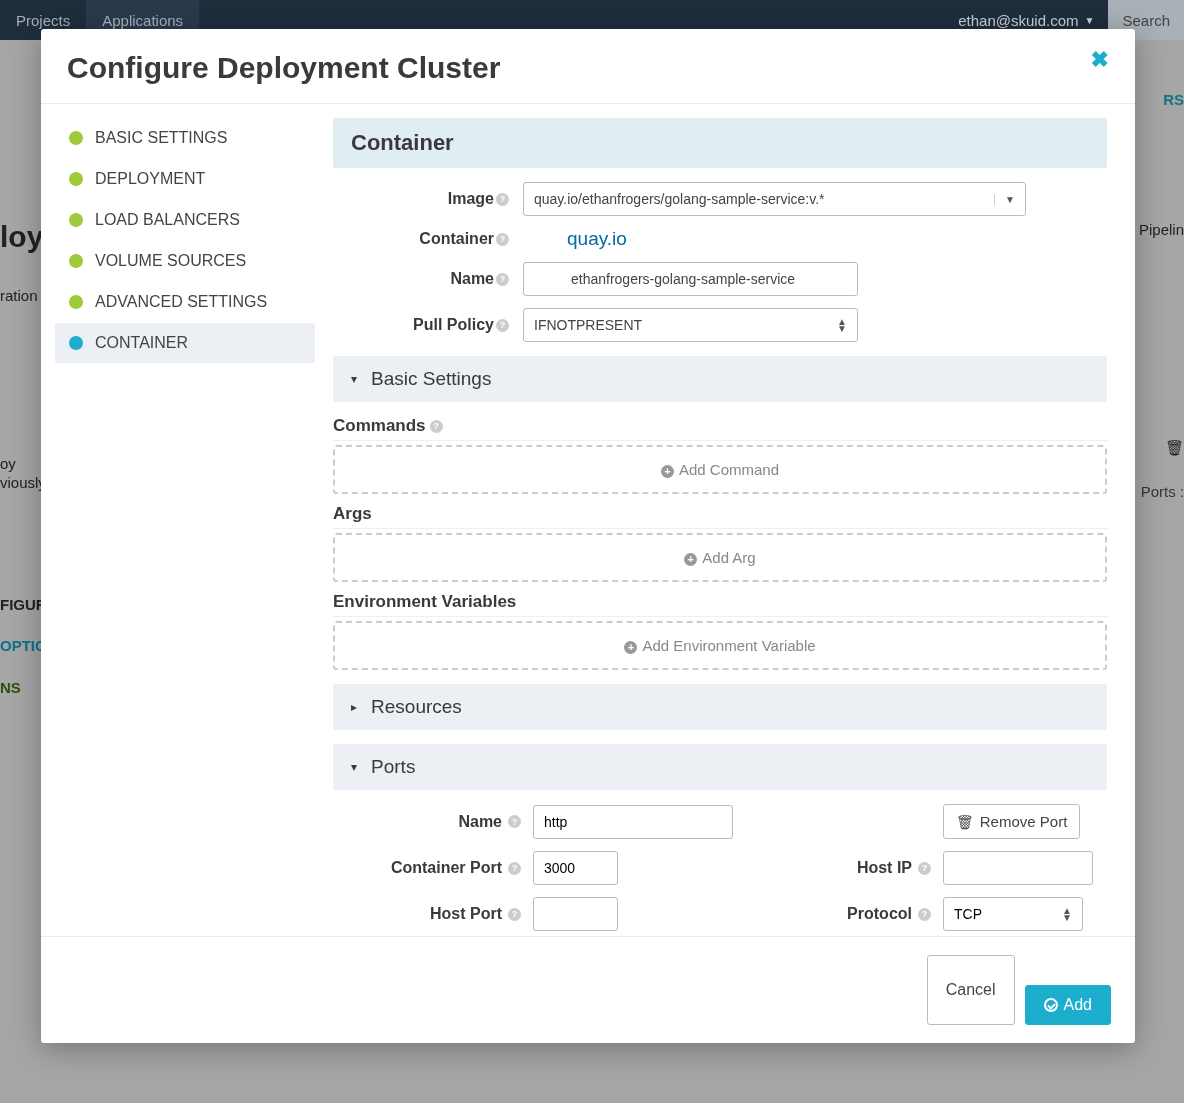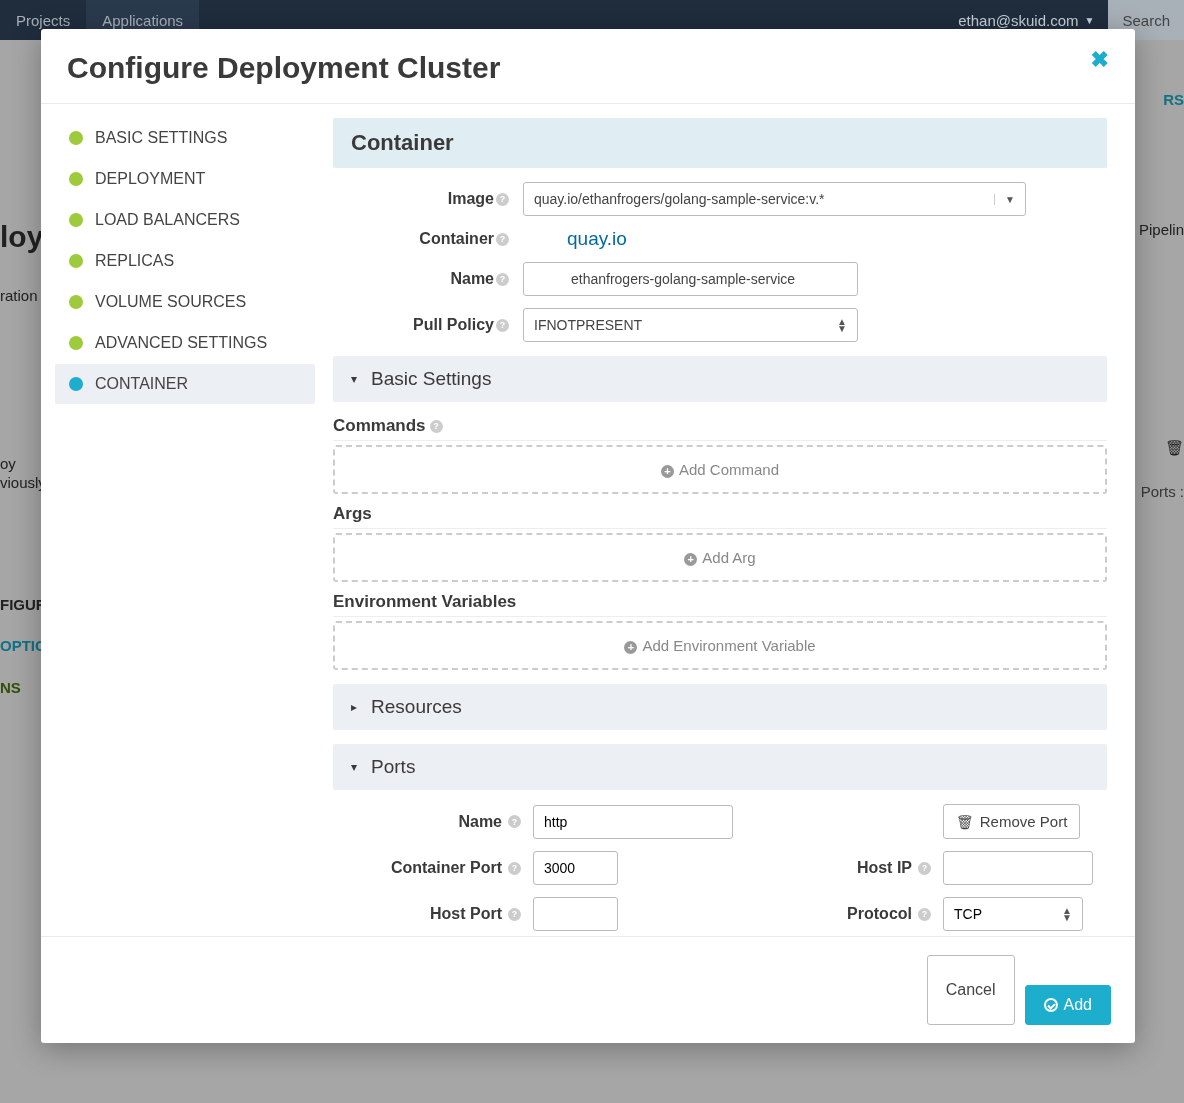--- a/index.html
+++ b/index.html
@@ -129,24 +129,20 @@
       <div class="side-item">
           <span class="dot"></span>
           <span>DEPLOYMENT</span>
         </div>
       <div class="side-item">
           <span class="dot"></span>
           <span>LOAD BALANCERS</span>
         </div>
       <div class="side-item">
           <span class="dot"></span>
-          <span>REPLICAS</span>
-        </div>
-      <div class="side-item">
-          <span class="dot"></span>
           <span>VOLUME SOURCES</span>
         </div>
       <div class="side-item">
           <span class="dot"></span>
           <span>ADVANCED SETTINGS</span>
         </div>
       <div class="side-item active">
           <span class="dot teal"></span>
           <span>CONTAINER</span>
         </div>

